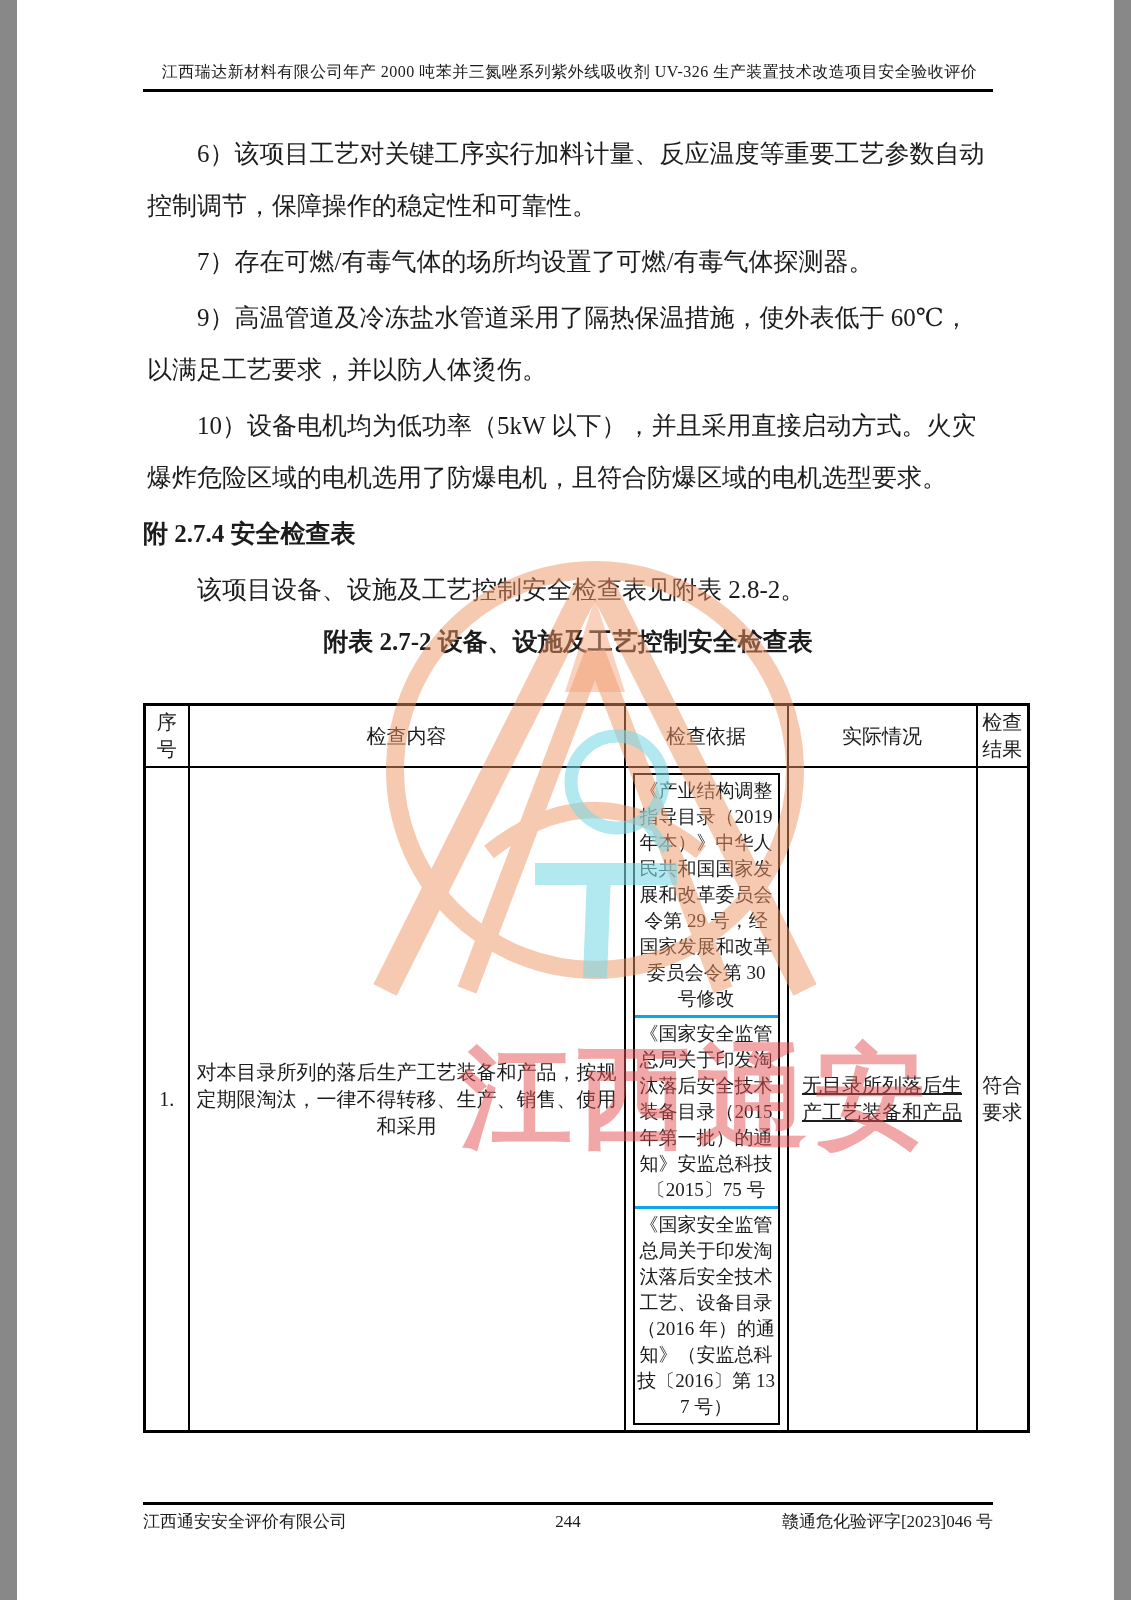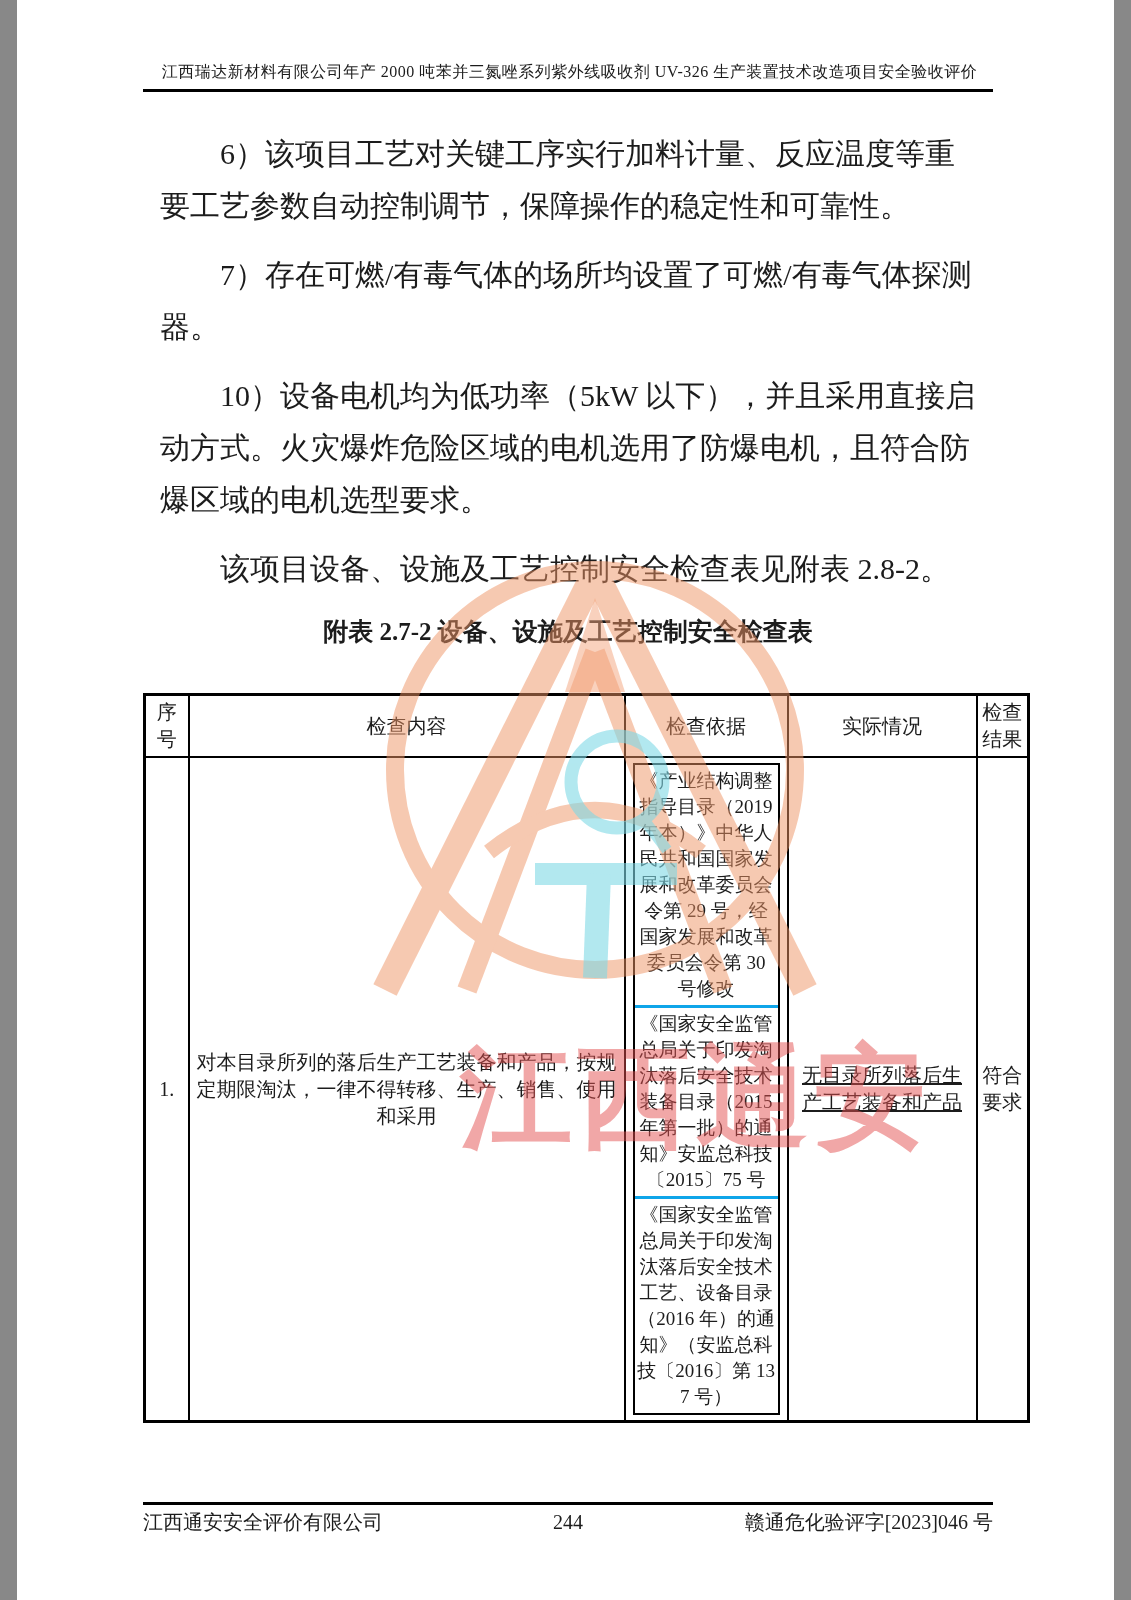--- a/index.html
+++ b/index.html
@@ -3,21 +3,21 @@
 <meta charset="utf-8">
 <style>
   html,body{margin:0;padding:0;background:#888;}
   .page{position:relative;width:1097px;height:1600px;background:#ffffff;
         font-family:"Liberation Serif","DejaVu Serif",serif;color:#1c1c1c;overflow:hidden;margin:0 auto;}
   
   .header-text{margin:60px 118px 0 126px;text-align:center;font-size:16px;line-height:24px;letter-spacing:0.5px;}
   .header-rule{margin:5px 121px 0 126px;border-top:3px solid #000;}
   
   .content{margin:0 121px 0 126px;}
-  .content p{margin:17px;font-size:30px;line-height:52px;text-indent:2em;}
+  .content p{margin:4px;font-size:25px;line-height:52px;text-indent:2em;}
   .content p.first{margin-top:36px;}
   .section-heading{margin:0;font-size:25px;line-height:52px;font-weight:bold;}
   .table-title{margin:6px 0 10px 0;text-align:center;font-size:25px;line-height:40px;font-weight:bold;}
   
   table.check{border-collapse:collapse;table-layout:fixed;width:884px;font-size:20px;margin-top:41px;}
   table.check col.c-no{width:44px;}
   table.check col.c-content{width:436px;}
   table.check col.c-basis{width:163px;}
   table.check col.c-actual{width:189px;}
   table.check col.c-result{width:52px;}
@@ -26,43 +26,45 @@
   table.check{border:3px solid #000;}
   table.check th{height:56px;}
   td.content-cell{padding:2px 8px;line-height:29px;}
   td.actual-cell{padding:2px 10px;line-height:28px;text-decoration:underline;}
   td.basis-cell{padding:0;vertical-align:top;}
   .basis-wrap{margin:3px;border:2px solid #000;}
   .basis-item{padding:3px 2px;font-size:19px;line-height:26px;text-align:center;word-break:break-all;}
   .basis-item + .basis-item{border-top:3px solid #0ea5e9;}
   
   .footer{position:absolute;left:126px;right:121px;top:1502px;border-top:3px solid #000;
-          display:flex;align-items:flex-end;padding-top:6px;font-size:20px;line-height:22px;}
+          display:flex;align-items:flex-end;padding-top:6px;font-size:17px;line-height:22px;}
   .footer .f-left{flex:1;text-align:left;}
   .footer .f-center{flex:1;text-align:center;}
   .footer .f-right{flex:1;text-align:right;}
   
   .wm-svg{position:absolute;left:0;top:0;z-index:5;pointer-events:none;}
   .wm-red{position:absolute;left:400px;top:1038px;z-index:6;pointer-events:none;
           font-family:"Liberation Sans","DejaVu Sans",sans-serif;font-weight:bold;
           font-size:112px;line-height:120px;letter-spacing:6px;color:rgba(228,80,80,0.5);white-space:nowrap;margin-left:43px;}
 </style>
 </head>
 <body>
 
 <div class="page">
 
   <div class="header-text">江西瑞达新材料有限公司年产 2000 吨苯并三氮唑系列紫外线吸收剂 UV-326 生产装置技术改造项目安全验收评价</div>
   <div class="header-rule"></div>
 
   <div class="content">
     <p class="first">6）该项目工艺对关键工序实行加料计量、反应温度等重要工艺参数自动控制调节，保障操作的稳定性和可靠性。</p>
     <p>7）存在可燃/有毒气体的场所均设置了可燃/有毒气体探测器。</p>
+    <p>9）高温管道及冷冻盐水管道采用了隔热保温措施，使外表低于 60℃，以满足工艺要求，并以防人体烫伤。</p>
     <p>10）设备电机均为低功率（5kW 以下），并且采用直接启动方式。火灾爆炸危险区域的电机选用了防爆电机，且符合防爆区域的电机选型要求。</p>
 
+    <div class="section-heading">附 2.7.4 安全检查表</div>
     <p>该项目设备、设施及工艺控制安全检查表见附表 2.8-2。</p>
 
     <div class="table-title">附表 2.7-2 设备、设施及工艺控制安全检查表</div>
 
     <table class="check">
       <colgroup>
         <col class="c-no">
           <col class="c-content">
           <col class="c-basis">
           <col class="c-actual">

